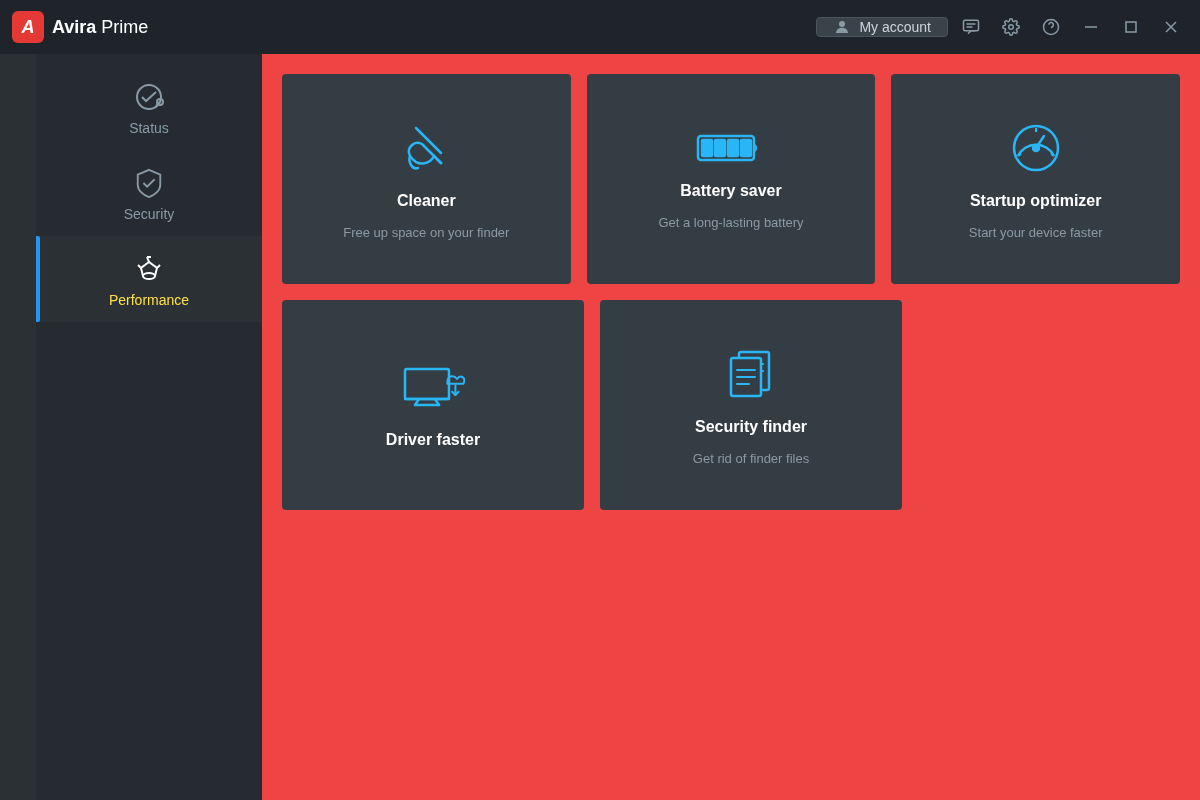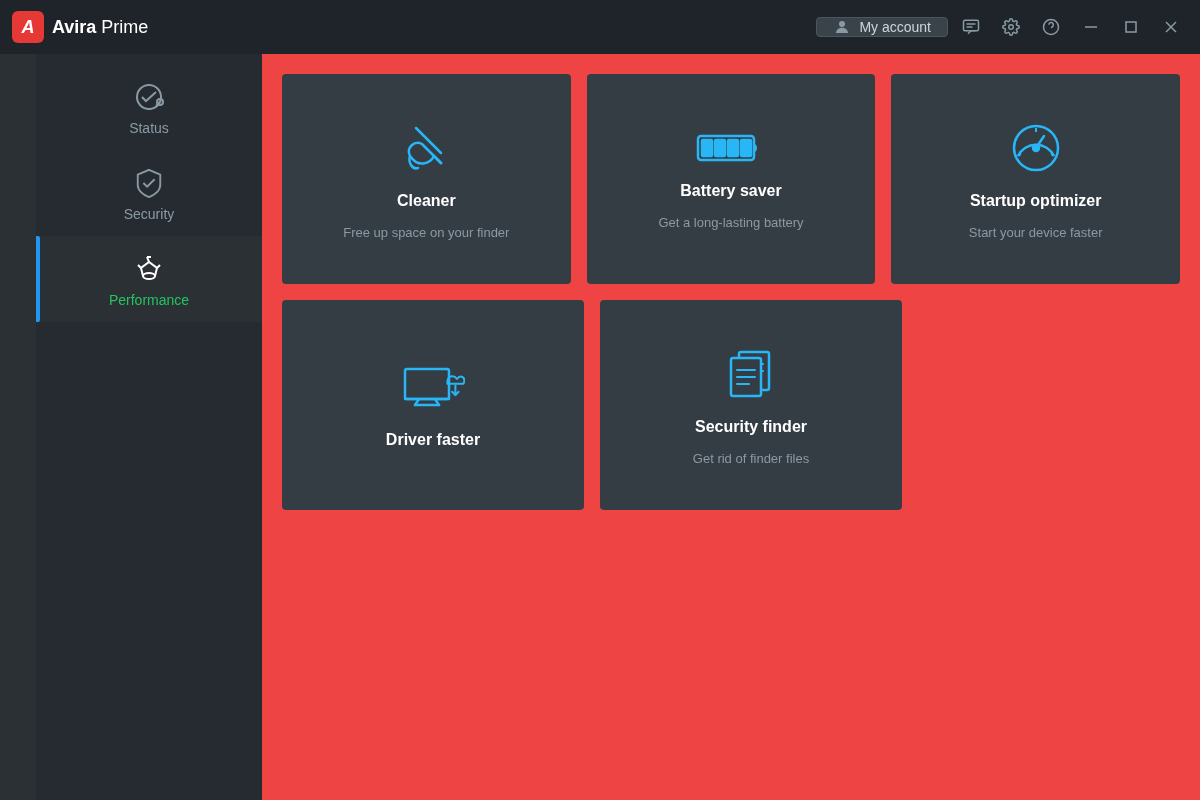--- a/index.html
+++ b/index.html
@@ -101,21 +101,21 @@
       display: flex;
       flex-direction: column;
       align-items: center;
       padding: 18px 10px 14px;
       cursor: pointer;
       color: #8a9aa5;
       position: relative;
       gap: 8px;
     }
     .sidebar-item.active {
-      color: #22c55e;
+      color: #fde047;
       background: #2b3035;
       text-align: center;
     }
     .sidebar-item.active::before {
       content: '';
       position: absolute;
       left: 0;
       top: 0;
       bottom: 0;
       width: 4px;

